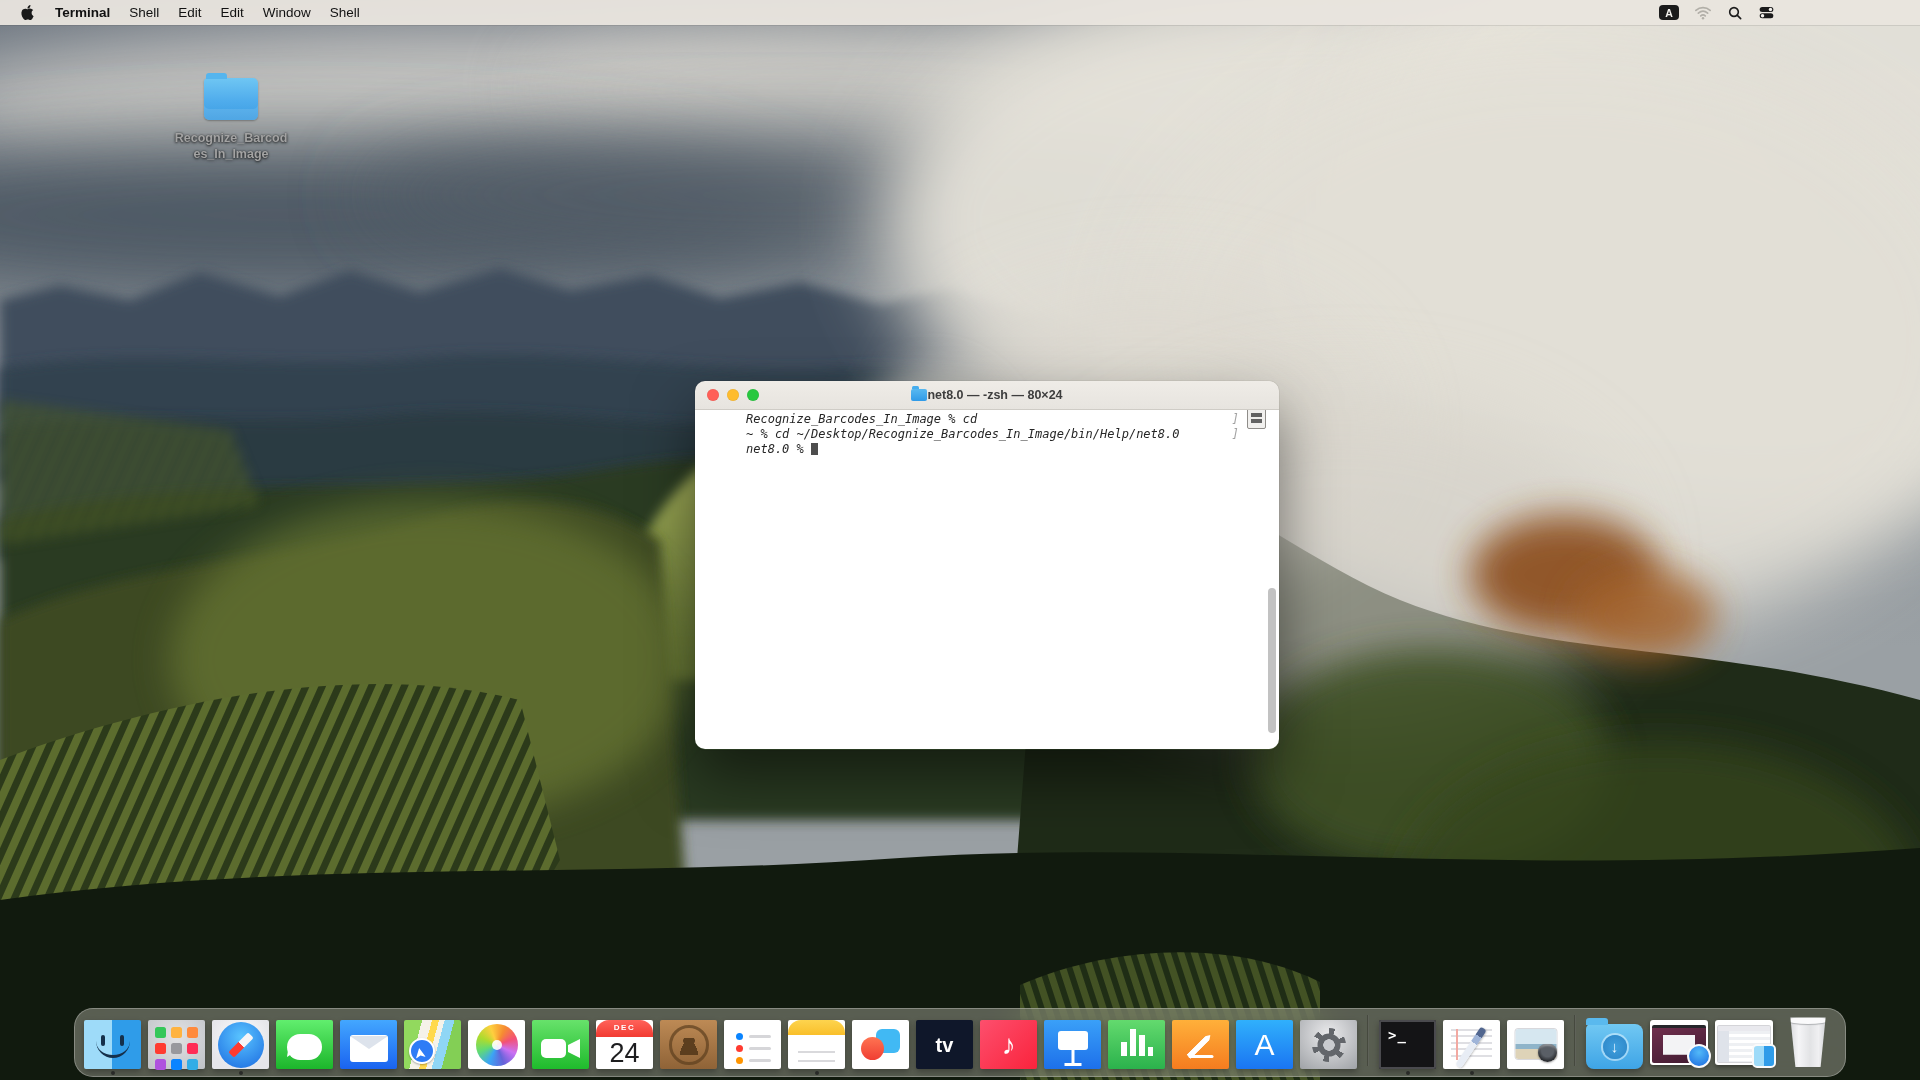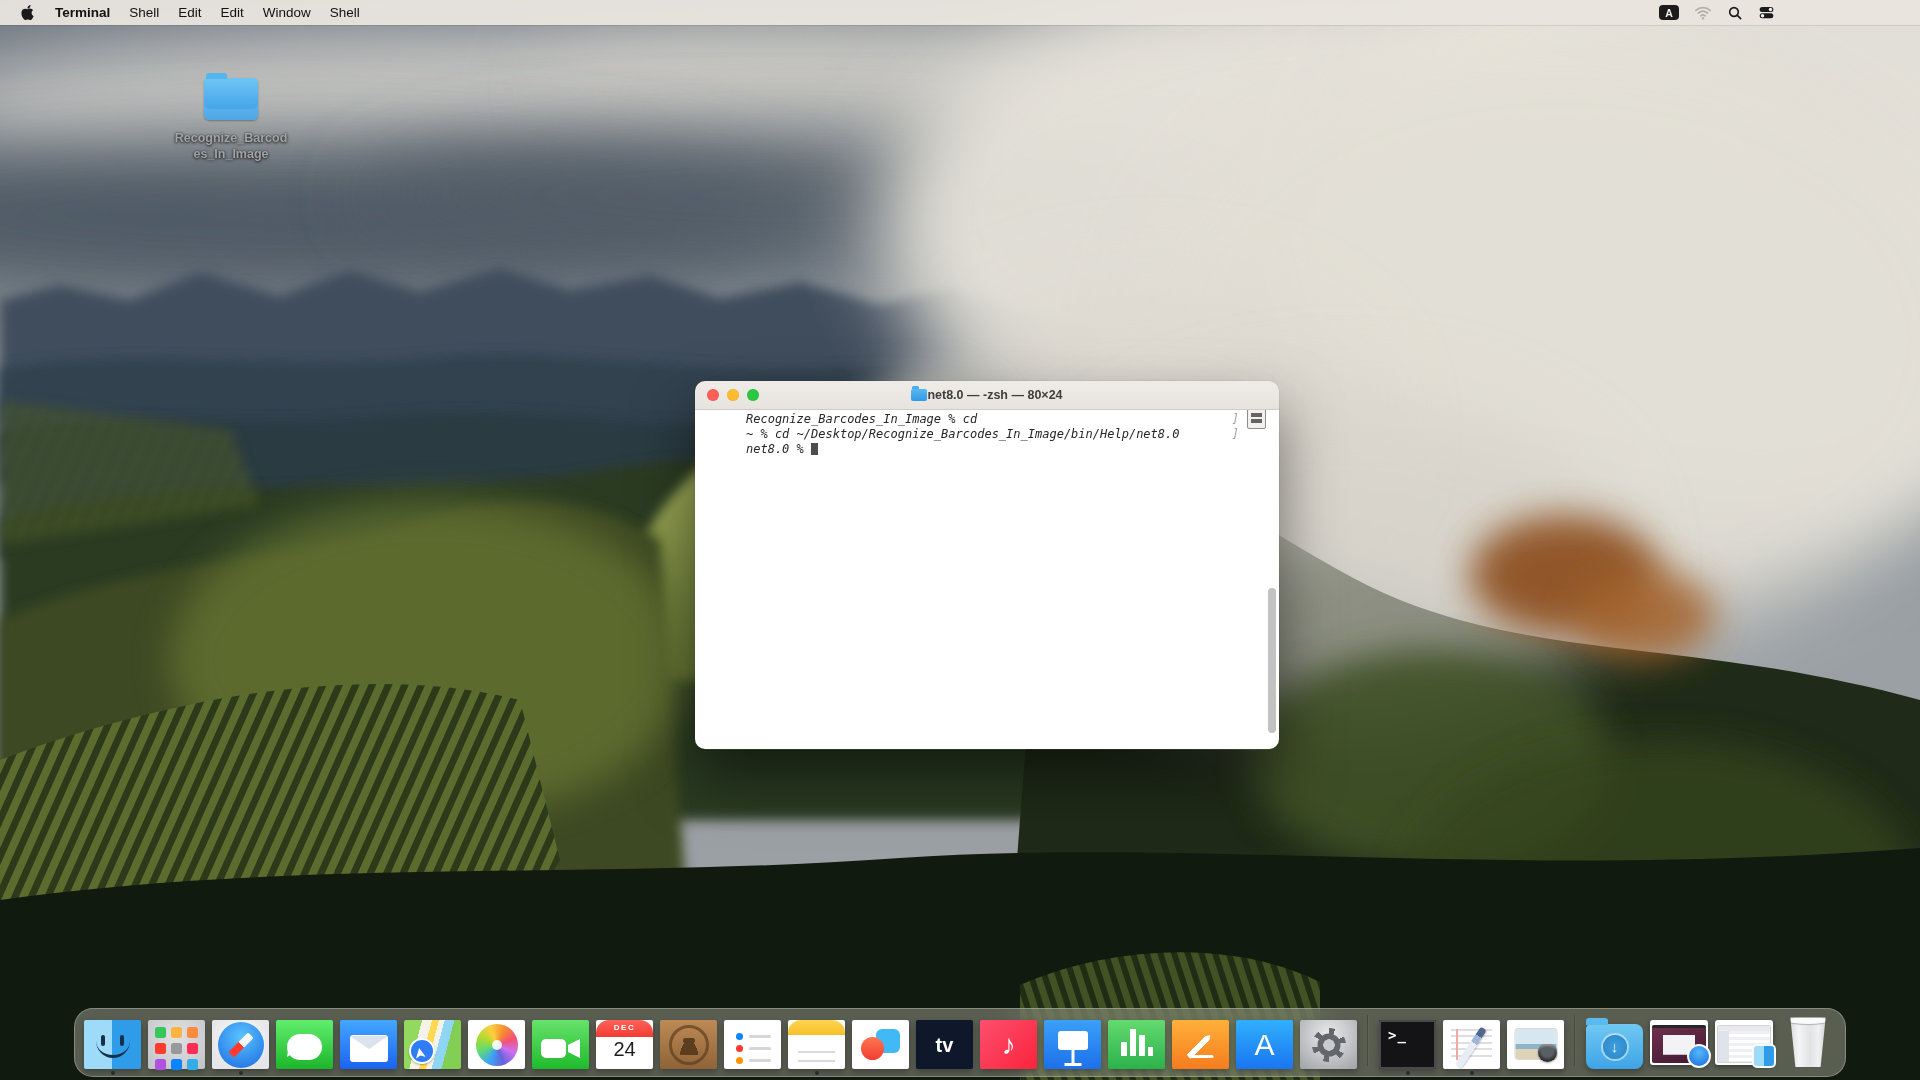--- a/index.html
+++ b/index.html
@@ -131,21 +131,21 @@
   .ic-facetime::before { width:25px; height:19px; top:19px; left:9px; background:#fff; border-radius:5px; }
   .ic-facetime::after { width:12px; height:19px; top:19px; right:9px; background:#fff;
     clip-path:polygon(100% 0, 100% 100%, 0 68%, 0 32%); }
 
   .ic-calendar { background:#fff; }
   .ic-calendar::before { width:100%; height:17px; top:0; left:0;
     background:linear-gradient(180deg,#ff625a,#f23b32); border-radius:13px 13px 0 0; }
   .cal-top { position:absolute; top:3px; left:0; width:100%; text-align:center;
     color:#fff; font-size:8px; font-weight:700; letter-spacing:1.5px; z-index:2; }
   .cal-day { position:absolute; top:17px; left:0; width:100%; text-align:center;
-    color:#1d1d1f; font-size:20px; font-weight:300; line-height:1.2; z-index:2; }
+    color:#1d1d1f; font-size:27px; font-weight:300; line-height:1.2; z-index:2; }
 
   .ic-contacts { background:linear-gradient(180deg,#bd8a55,#8f6337); }
   .ic-contacts::before { width:34px; height:34px; top:50%; left:50%; transform:translate(-50%,-50%);
     border-radius:50%; border:3px solid rgba(92,62,30,0.7); }
   .ic-contacts::after { width:22px; height:17px; bottom:14px; left:50%; transform:translateX(-50%);
     background:radial-gradient(circle at 50% 16%,#5c3e1e 0 5.5px,transparent 6px),
                radial-gradient(ellipse at 50% 120%,#5c3e1e 0 60%,transparent 61%); }
 
   .ic-reminders { background:#fff; }
   .ic-reminders::before { width:7px; height:7px; top:13px; left:12px; border-radius:50%;

